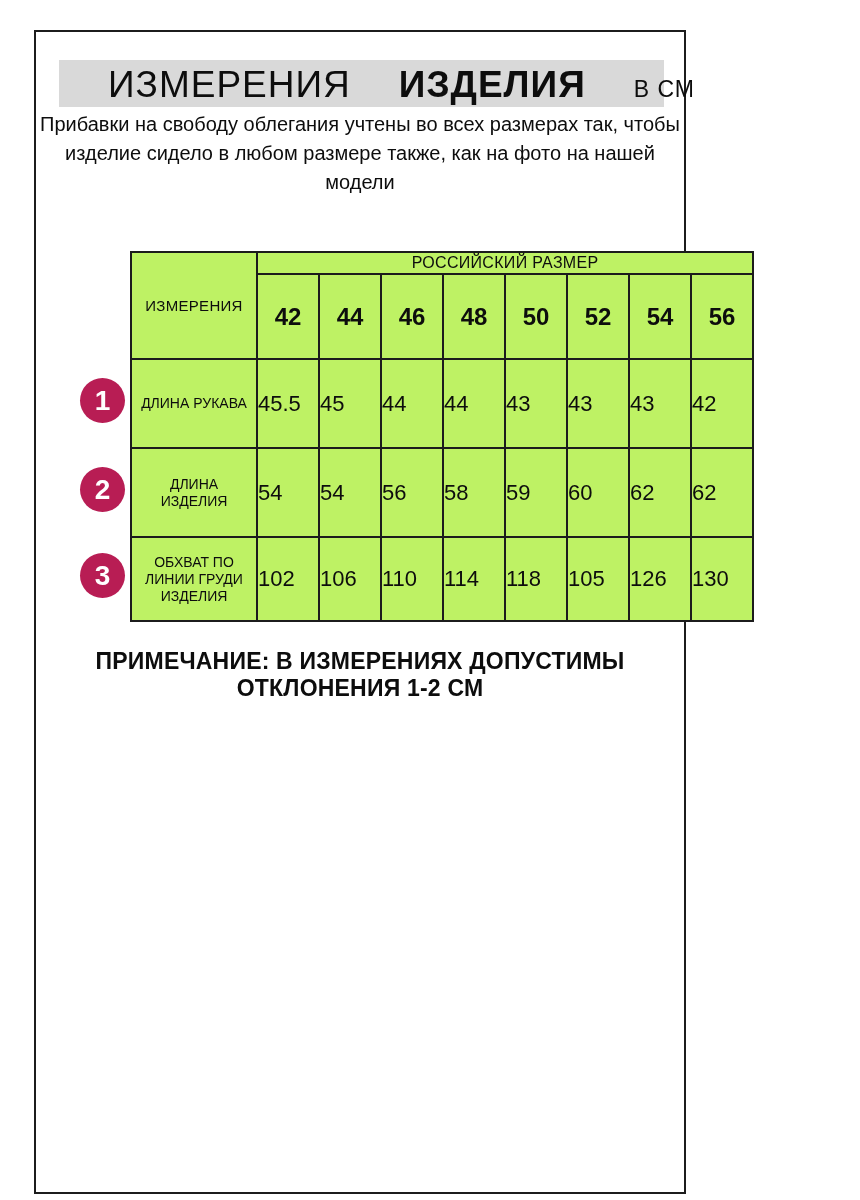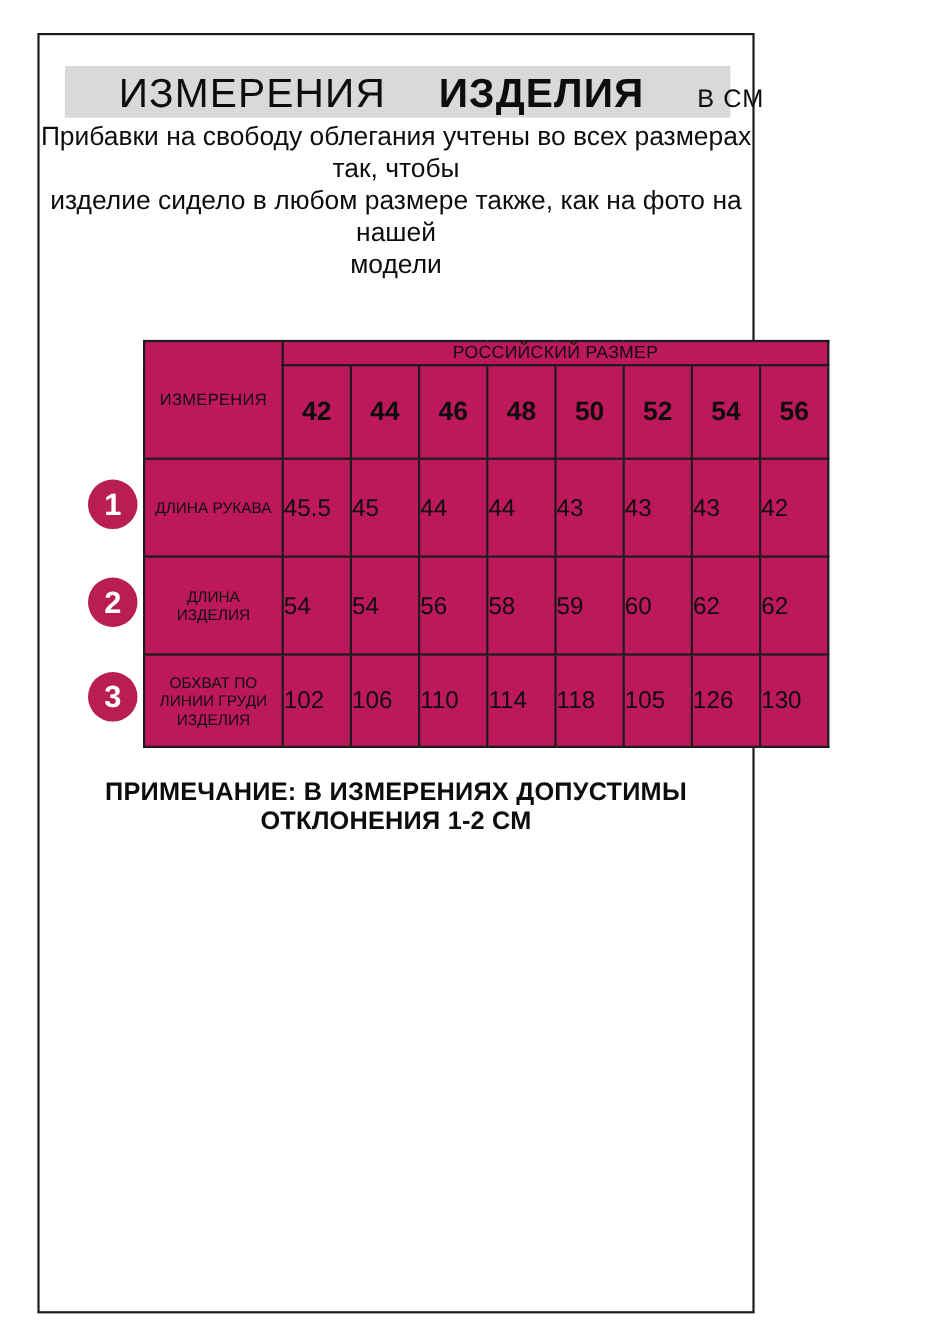--- a/index.html
+++ b/index.html
@@ -18,30 +18,30 @@
   .title-bar{
     margin:28px 20px 0 23px;height:47px;background:var(--bar-bg);
     display:flex;justify-content:center;align-items:baseline;
     gap:48px;padding-left:80px;padding-top:5px;
   }
   .title-word{font-size:37px;line-height:40px;letter-spacing:1px;white-space:nowrap;}
   .title-word.bold{font-weight:bold;}
   .title-unit{font-size:23px;letter-spacing:1px;white-space:nowrap;}
   
   .product-code{margin-top:10px;text-align:center;font-size:27px;letter-spacing:0.5px;}
-  .description{margin-top:3px;text-align:center;font-size:24px;line-height:29px;
+  .description{margin-top:3px;text-align:center;font-size:20px;line-height:29px;
     white-space:pre-line;}
   
   .table-zone{position:relative;margin-top:54px;}
   table.size-table{
     margin-left:94px;border-collapse:collapse;table-layout:fixed;width:622px;
   }
   .size-table th,.size-table td{
     border:2px solid var(--line);vertical-align:middle;
-    font-weight:normal;background:#be185d;
+    font-weight:normal;background:#bef264;
   }
   col.c-label{width:126px;}
   col.c-size{width:62px;}
   tr.group-row{height:20px;}
   th.group-header{font-size:16px;letter-spacing:0.3px;padding:1px 0;}
   th.measurements-label{font-size:15px;letter-spacing:0.3px;}
   tr.size-row{height:85px;}
   th.size-cell{font-size:24px;font-weight:bold;}
   tbody tr:nth-child(1){height:89px;}
   tbody tr:nth-child(2){height:89px;}

